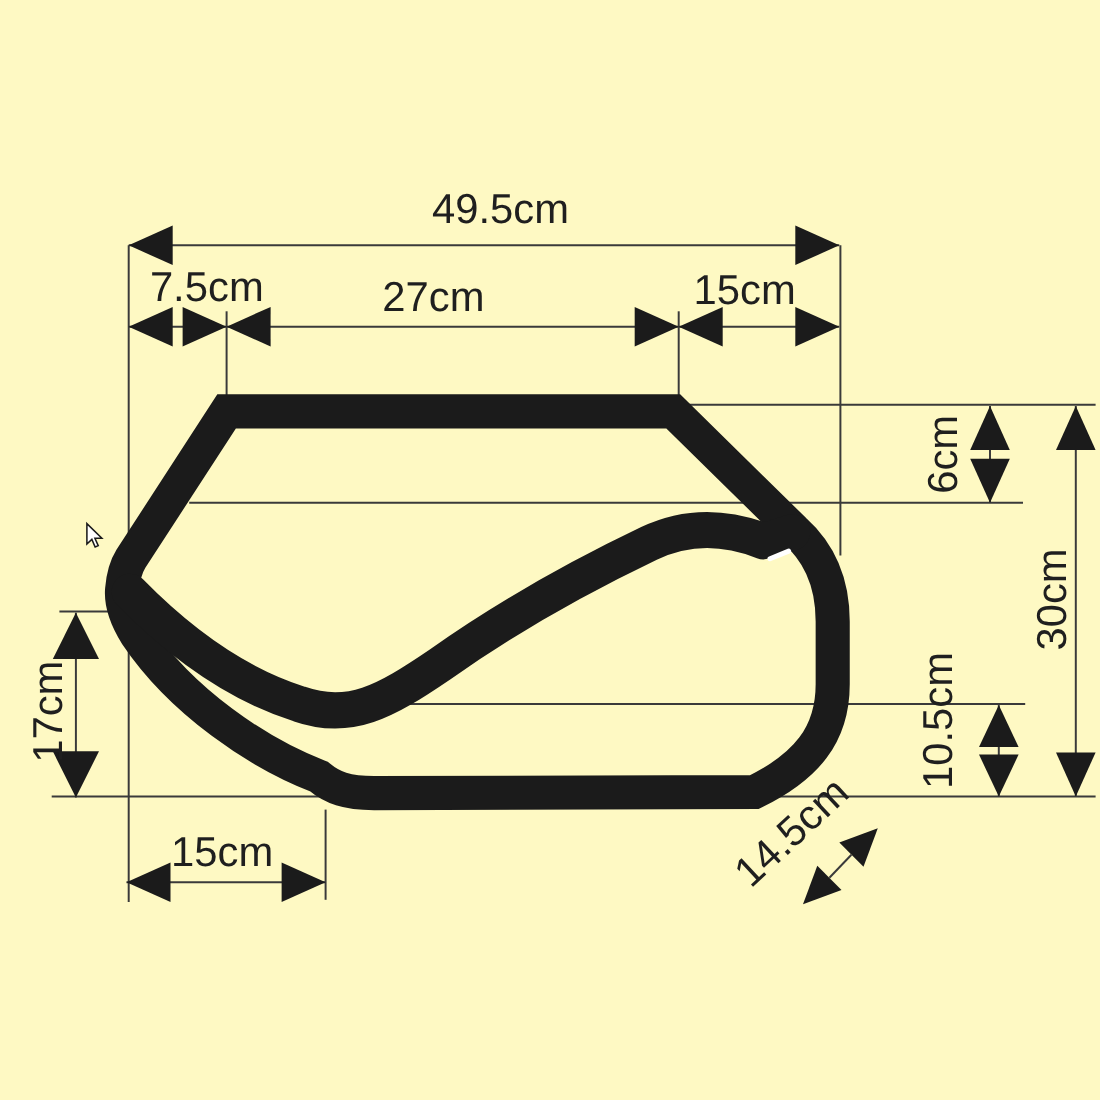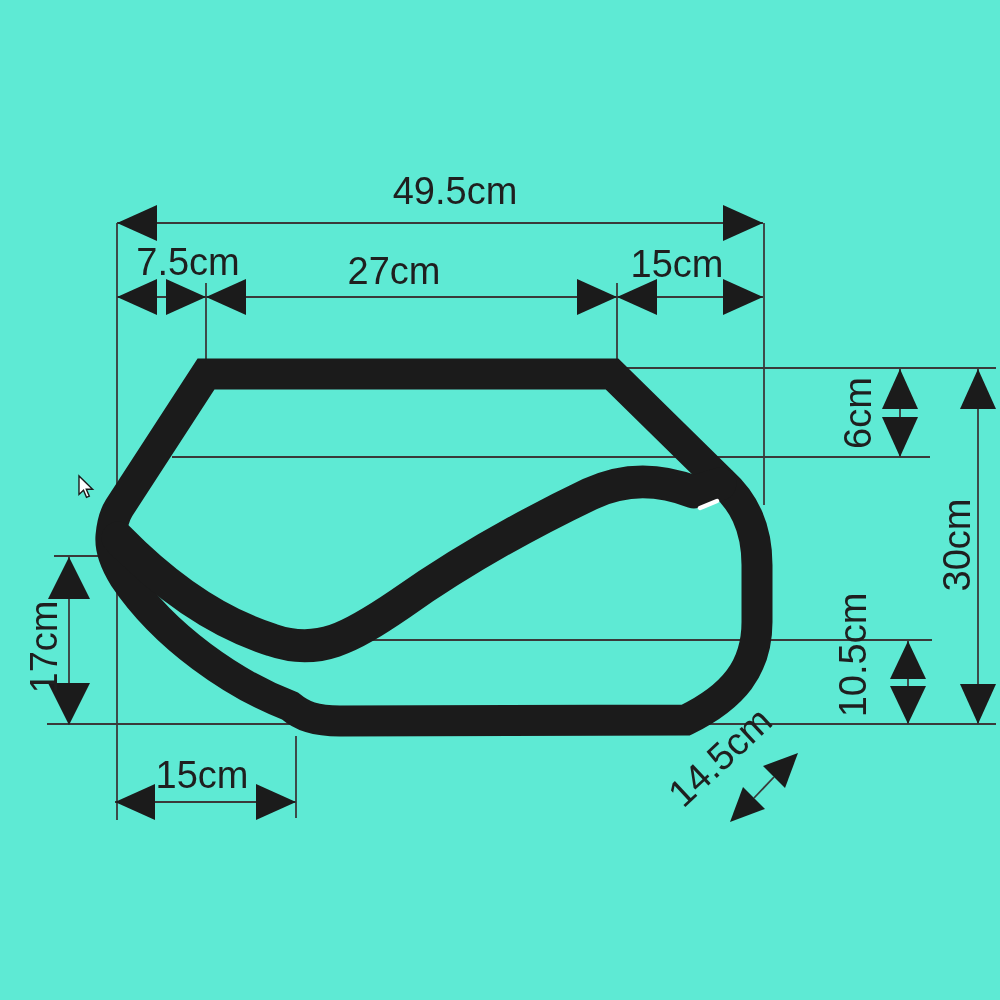--- a/index.html
+++ b/index.html
@@ -1,16 +1,16 @@
 <!DOCTYPE html>
 <html><head>
 <meta charset="utf-8">
 <style>
   html,body{margin:0;padding:0;background:#ffffff;}
-  .page{position:relative;width:1000px;height:1000px;background:#5eead4;overflow:hidden;
+  .page{position:relative;width:1000px;height:1000px;background:#fef9c3;overflow:hidden;
         font-family:"Liberation Sans", sans-serif;}
   svg{display:block;}
   .dimlines line{stroke-width:1.8;}
   .shape path{fill:none;}
   .shape .outline{stroke-width:31;stroke-linejoin:miter;}
   .shape .swoosh{stroke-width:33;stroke-linecap:round;stroke-linejoin:round;}
   .nick{fill:none;stroke-width:4.5;stroke-linecap:round;}
   .labels text{font-family:"Liberation Sans", sans-serif;font-size:38px;
                text-anchor:middle;dominant-baseline:central;}
   .cursor path{stroke-width:1.4;}

